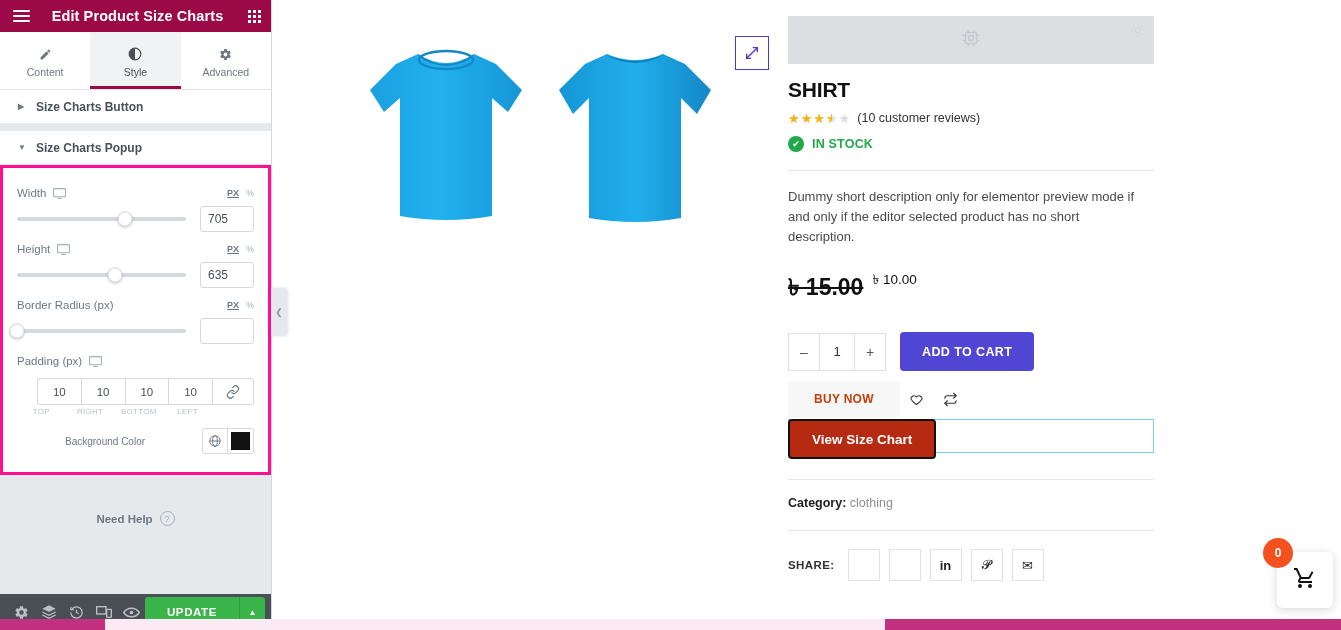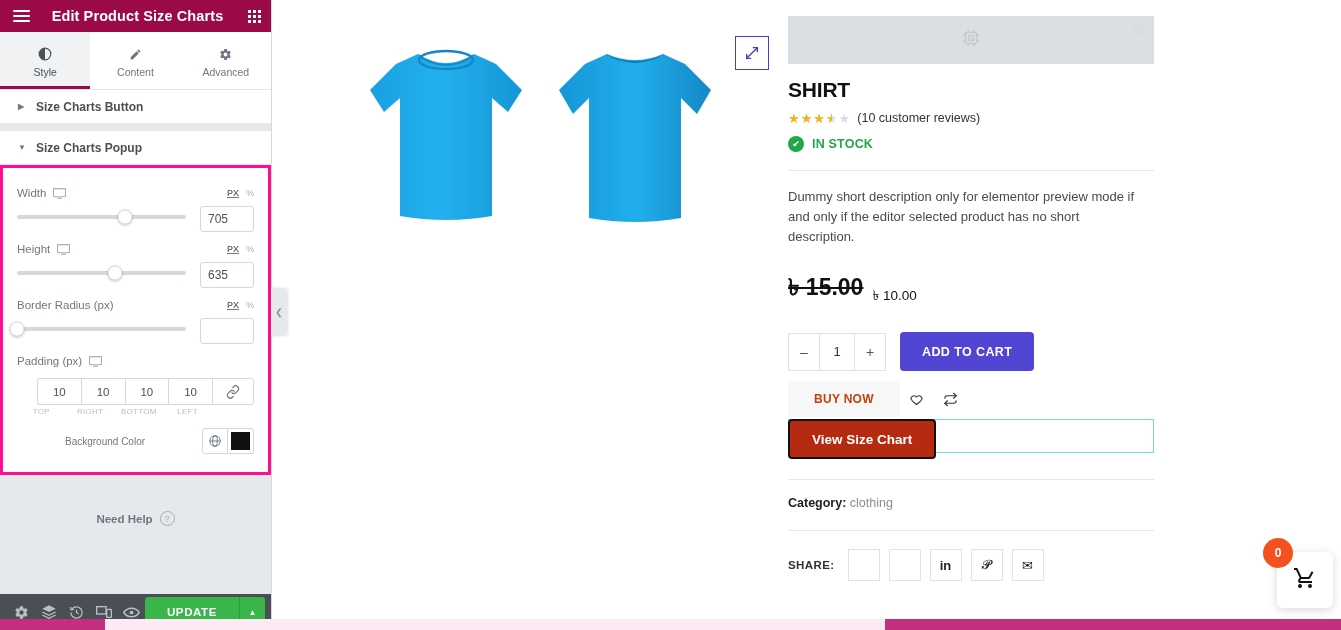--- a/index.html
+++ b/index.html
@@ -64,21 +64,21 @@
   .ctrl { margin-bottom: 4px; }
   .ctrl-top {
     display: flex; align-items: center; height: 26px;
     font-size: 11.5px; color: #6d7882;
   }
   .ctrl-label { margin-right: 7px; }
   .monitor-ico { width: 13px; height: 11px; position: relative; display:inline-block; }
   .units { margin-left: auto; display: flex; align-items: center; gap: 7px; padding-left: 44px; }
   .unit { font-size: 9px; color: #a4afb7; cursor: pointer; }
   .unit.active { color: #6d7882; text-decoration: underline; font-weight: 600; }
-  .slider-row { display: flex; align-items: flex-start; gap: 14px; }
+  .slider-row { display: flex; align-items: center; gap: 14px; }
   .slider {
     flex: 1; height: 4px; background: #d5d8dc; border-radius: 2px;
     position: relative; cursor: pointer; margin: 9px 0;
   }
   .knob {
     position: absolute; top: 50%; width: 15px; height: 15px;
     background: #fff; border: 1px solid #d5d8dc; border-radius: 50%;
     transform: translate(-50%,-50%); box-shadow: 0 1px 3px rgba(0,0,0,.22);
   }
   .num-input {
@@ -190,21 +190,21 @@
   }
   .reviews { font-size: 12.5px; color: #333; }
   .stock-row { display: flex; align-items: center; gap: 8px; margin-bottom: 18px; }
   .check-circle {
     width: 16px; height: 16px; border-radius: 50%; background: #21a84a;
     display: flex; align-items: center; justify-content: center; color: #fff; font-size: 9px;
   }
   .stock-text { font-size: 12.5px; color: #21a84a; font-weight: 600; letter-spacing: .2px; }
   .hr { height: 1px; background: #e6e6e6; margin: 0 0 16px 0; }
   .desc { font-size: 13px; color: #4a4a4a; line-height: 20px; margin-bottom: 22px; max-width: 360px; }
-  .price-row { display: flex; align-items: flex-end; gap: 9px; margin-bottom: 24px; }
+  .price-row { display: flex; align-items: flex-start; gap: 9px; margin-bottom: 24px; }
   .old-price {
     font-size: 23px; font-weight: bold; color: #111; text-decoration: line-through;
     text-decoration-thickness: 2px;
   }
   .new-price { font-size: 13.5px; color: #111; }
   .cart-row { display: flex; align-items: center; gap: 14px; margin-bottom: 10px; }
   .qty {
     display: flex; align-items: center; border: 1px solid #e0e0e0; height: 38px; background: #fff;
   }
   .qty button {
@@ -291,36 +291,36 @@
           <i></i>
           <i></i>
           <i></i>
           <i></i>
           <i></i>
           <i></i>
       </div>
     </div>
 
     <div class="tabs">
+      <div class="tab">
+        <span class="ticon">
+          <svg width="13" height="13" viewBox="0 0 24 24" fill="#6d7882">
+              <path d="M3 17.25V21h3.75L17.81 9.94l-3.75-3.75L3 17.25zM20.71 7.04a1 1 0 000-1.41l-2.34-2.34a1 1 0 00-1.41 0l-1.83 1.83 3.75 3.75 1.83-1.83z"></path>
+            </svg>
+        </span>
+        <span>Content</span>
+      </div>
       <div class="tab active">
         <span class="ticon">
           <svg width="14" height="14" viewBox="0 0 24 24">
               <circle cx="12" cy="12" r="10" fill="none" stroke="#495157" stroke-width="2"></circle>
               <path d="M12 2a10 10 0 000 20z" fill="#495157"></path>
             </svg>
         </span>
         <span>Style</span>
-      </div>
-      <div class="tab">
-        <span class="ticon">
-          <svg width="13" height="13" viewBox="0 0 24 24" fill="#6d7882">
-              <path d="M3 17.25V21h3.75L17.81 9.94l-3.75-3.75L3 17.25zM20.71 7.04a1 1 0 000-1.41l-2.34-2.34a1 1 0 00-1.41 0l-1.83 1.83 3.75 3.75 1.83-1.83z"></path>
-            </svg>
-        </span>
-        <span>Content</span>
       </div>
       <div class="tab">
         <span class="ticon">
           <svg width="13" height="13" viewBox="0 0 24 24" fill="#6d7882">
               <path d="M19.43 12.98c.04-.32.07-.64.07-.98s-.03-.66-.07-.98l2.11-1.65a.5.5 0 00.12-.64l-2-3.46a.5.5 0 00-.61-.22l-2.49 1a7.3 7.3 0 00-1.69-.98l-.38-2.65A.49.49 0 0014 2h-4a.49.49 0 00-.49.42l-.38 2.65c-.61.25-1.17.59-1.69.98l-2.49-1a.5.5 0 00-.61.22l-2 3.46a.5.5 0 00.12.64l2.11 1.65c-.04.32-.07.65-.07.98s.03.66.07.98l-2.11 1.65a.5.5 0 00-.12.64l2 3.46c.12.22.39.3.61.22l2.49-1c.52.4 1.08.73 1.69.98l.38 2.65c.04.24.25.42.49.42h4c.24 0 .45-.18.49-.42l.38-2.65c.61-.25 1.17-.59 1.69-.98l2.49 1c.22.08.49 0 .61-.22l2-3.46a.5.5 0 00-.12-.64l-2.11-1.65zM12 15.5A3.5 3.5 0 1112 8.5a3.5 3.5 0 010 7z"></path>
             </svg>
         </span>
         <span>Advanced</span>
       </div>
     </div>

